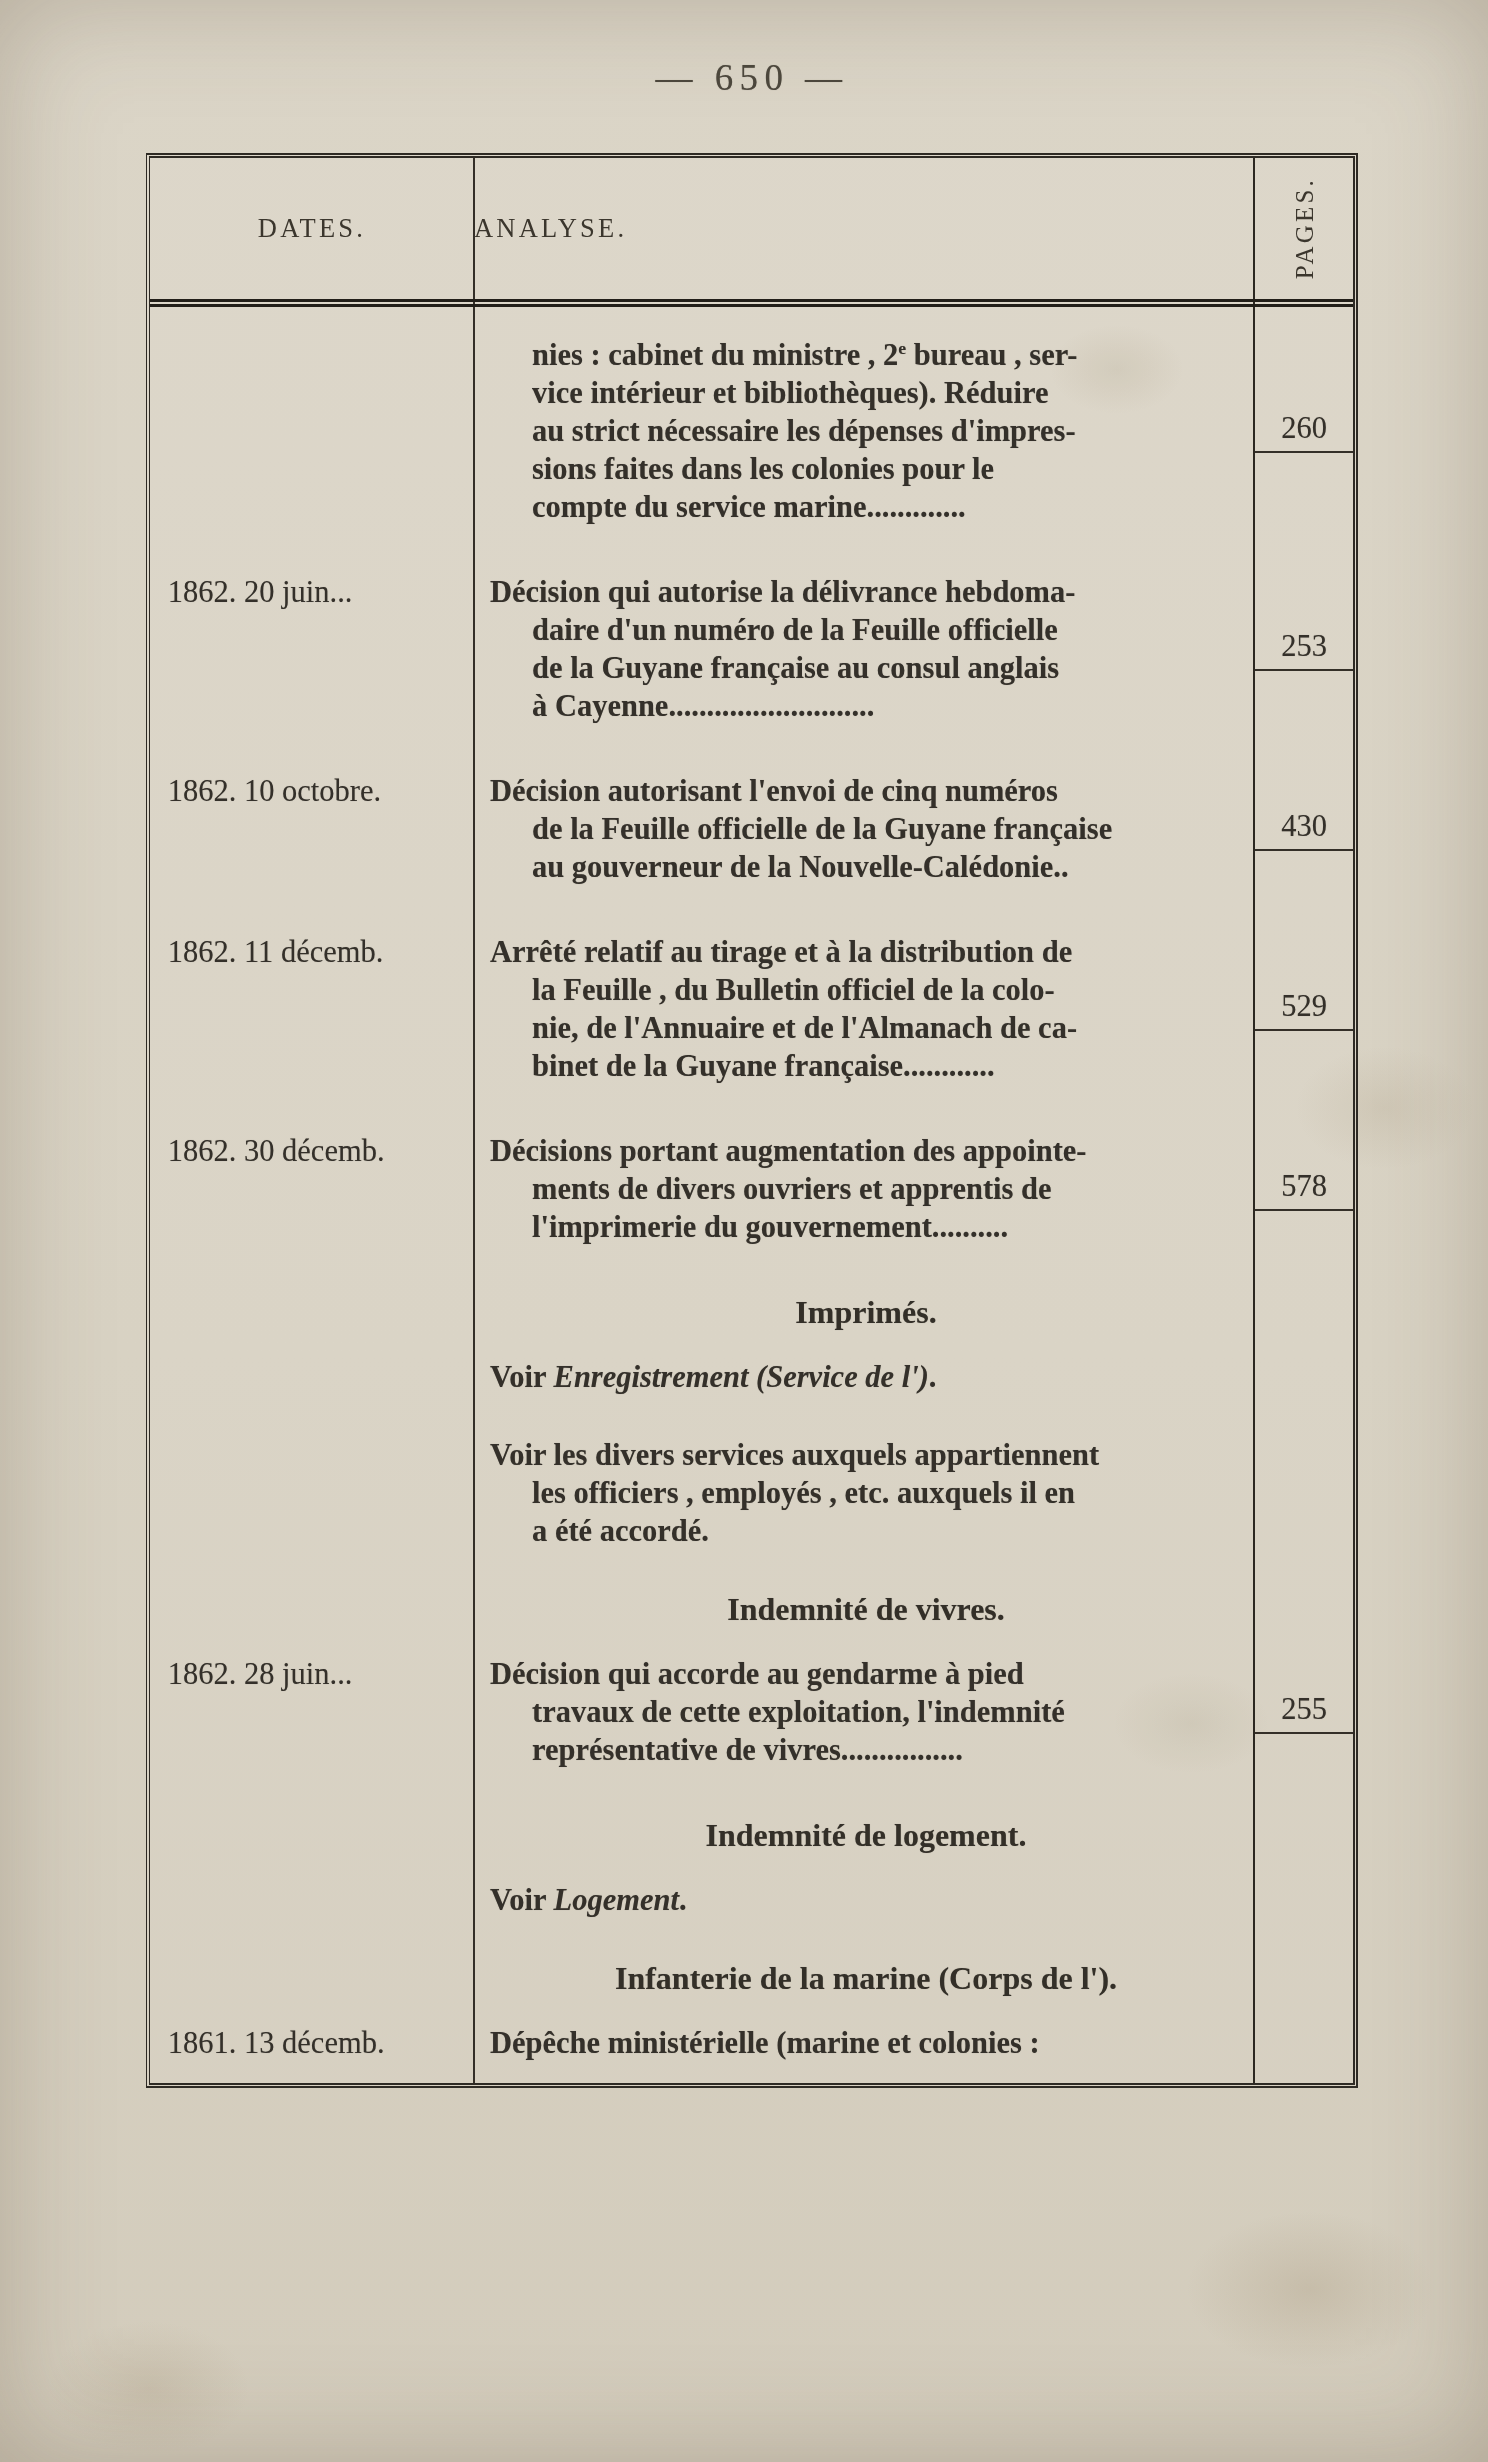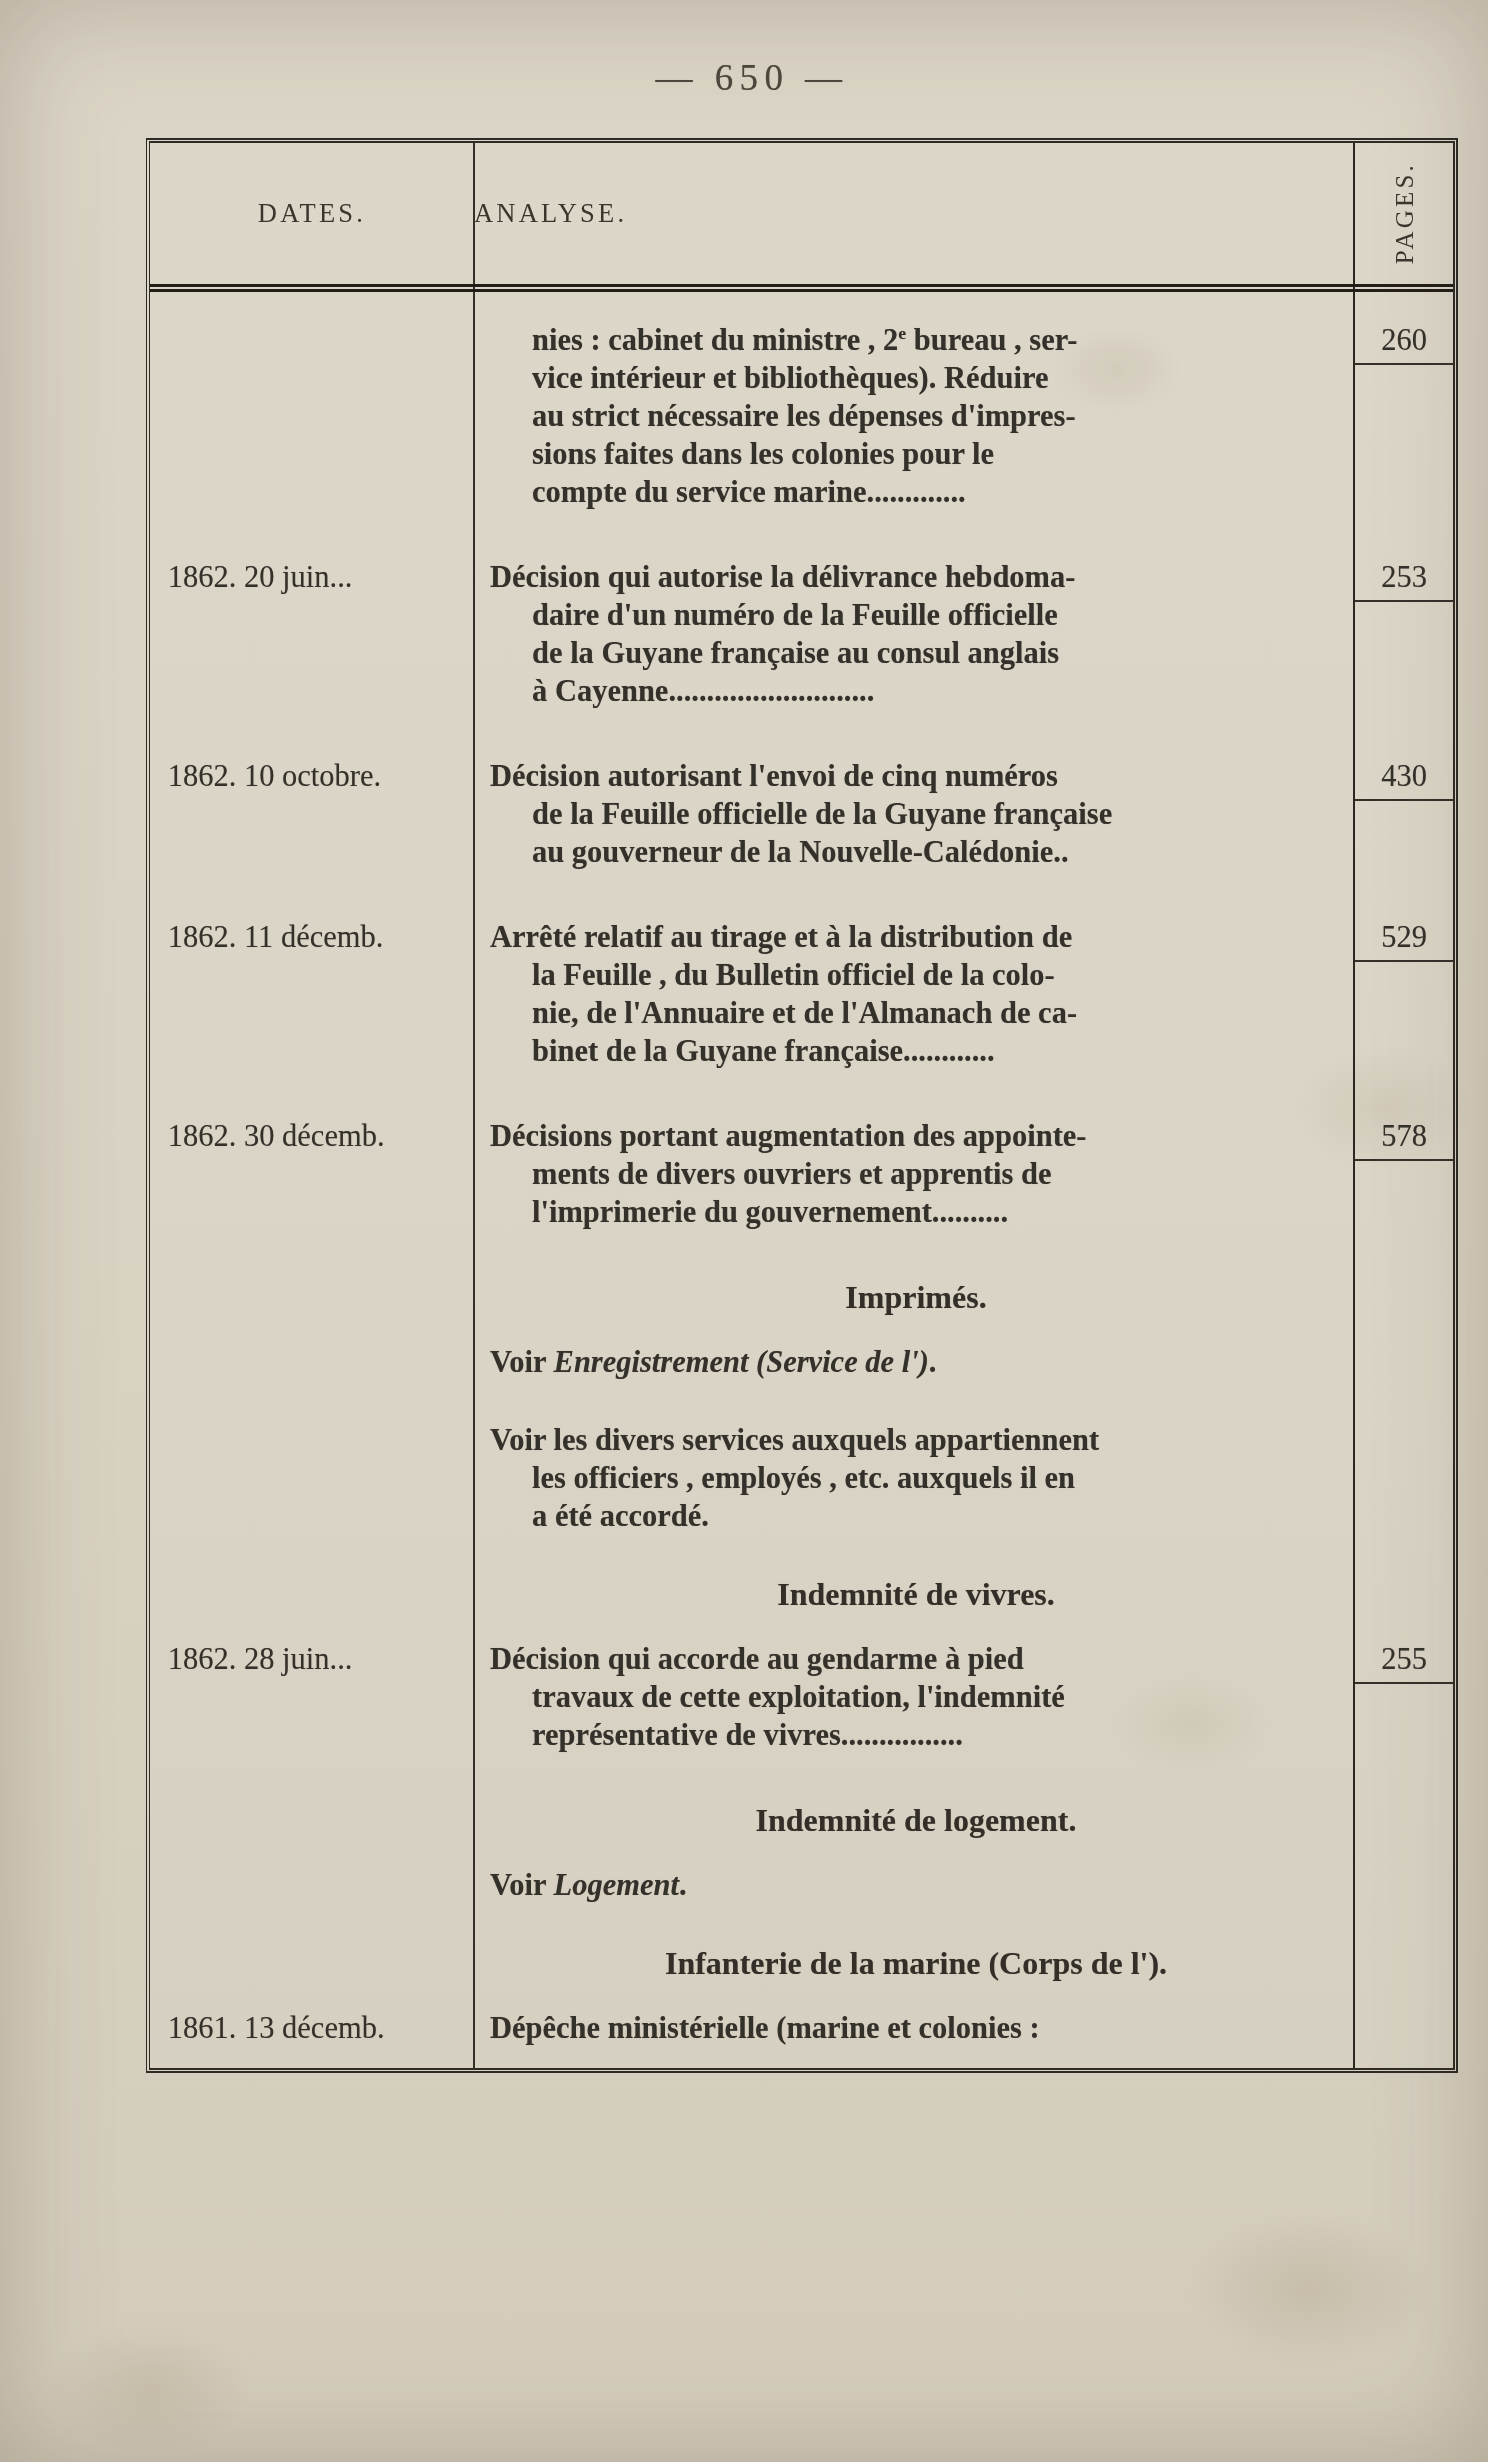--- a/index.html
+++ b/index.html
@@ -19,21 +19,21 @@
       radial-gradient(96px 64px at 75% 15%, rgba(120,96,60,.10), transparent 70%),
       linear-gradient(180deg,#dbd5c7 0%, #d8d2c3 55%, #d3ccbc 100%);
     box-shadow: inset 0 0 112px rgba(85,70,45,.28);
   }
   .folio {
     position:absolute; top:56px; left:146px; width:1212px;
     text-align:center; font-size:37px; letter-spacing:6.4px; color:#4c473c;
     text-shadow:0 0 0.8px rgba(40,35,25,.35);
   }
   .idx-table {
-    position:absolute; left:146px; top:138px; width:1312px;
+    position:absolute; left:146px; top:153px; width:1212px;
     border:5.6px double #2e2a24;
     border-left-width:4.8px;
     background:rgba(255,255,248,.06);
   }
   .vline { position:absolute; top:0; bottom:0; background:#342f28; z-index:0; }
   .vline-1 { left:323px; width:1.6px; }
   .vline-2 { right:98px; width:2.4px; background:#2c2821; }
   .thead {
     position:relative; z-index:1;
     display:flex; height:149px; align-items:center;
@@ -42,21 +42,21 @@
   .h-dates { width:324px; text-align:center; font-size:26.5px; letter-spacing:3.2px; color:#3b362d; }
   .h-analyse { flex:1; text-align:left; font-size:26.5px; letter-spacing:3.2px; color:#3b362d; }
   .h-pages { width:96px; display:flex; justify-content:center; align-items:center; }
   .v-label { writing-mode:vertical-rl; transform:rotate(180deg); font-size:25px; letter-spacing:3.2px; color:#3b362d; }
   .tbody { position:relative; padding:29px 0 21px; }
   .row { display:flex; margin-bottom:47px; font-size:30.5px; line-height:38px;
          text-shadow:0 0 0.8px rgba(40,35,25,.30); }
   .row:last-child { margin-bottom:0; }
   .c-date { width:324px; padding:0 4.8px 0 17.7px; }
   .c-text { flex:1; padding:0 13px 0 16px;font-weight:bold; }
-  .c-page { width:98px; display:flex; flex-direction:column; justify-content:flex-start; align-items:center; }
+  .c-page { width:98px; display:flex; flex-direction:column; justify-content:center; align-items:center; }
   .line.cont { padding-left:42px; }
   .row.heading { margin-top:11.2px; margin-bottom:27px; }
   .row.heading .c-text { text-align:center; font-size:32px; color:#332f28; }
   .row.note { margin-bottom:40px; }
   .pageno { width:100%; text-align:center; border-bottom:2.4px solid #342f28; padding-bottom:4px; }
   .italic { font-style:italic; }
   .sup { vertical-align:super; font-size:58%; line-height:0; }
 </style>
 </head>
 <body>

